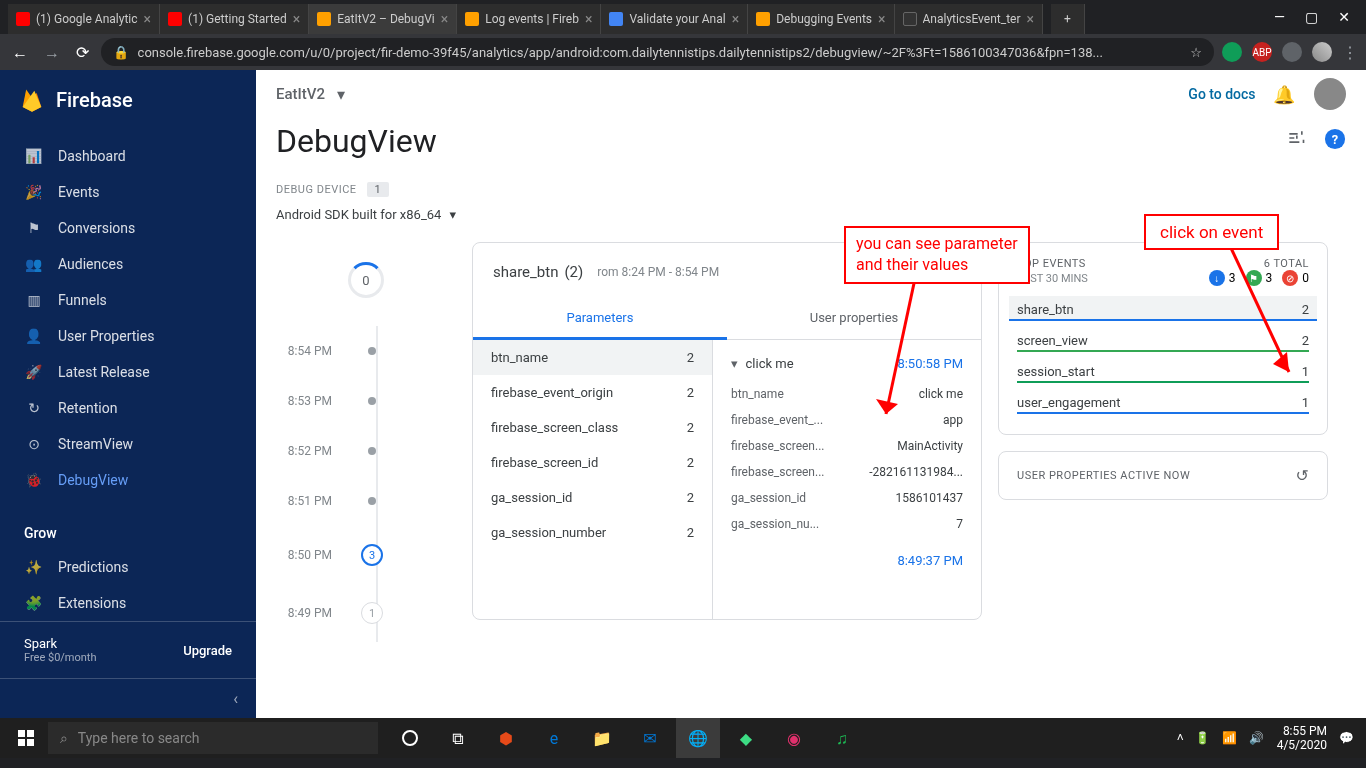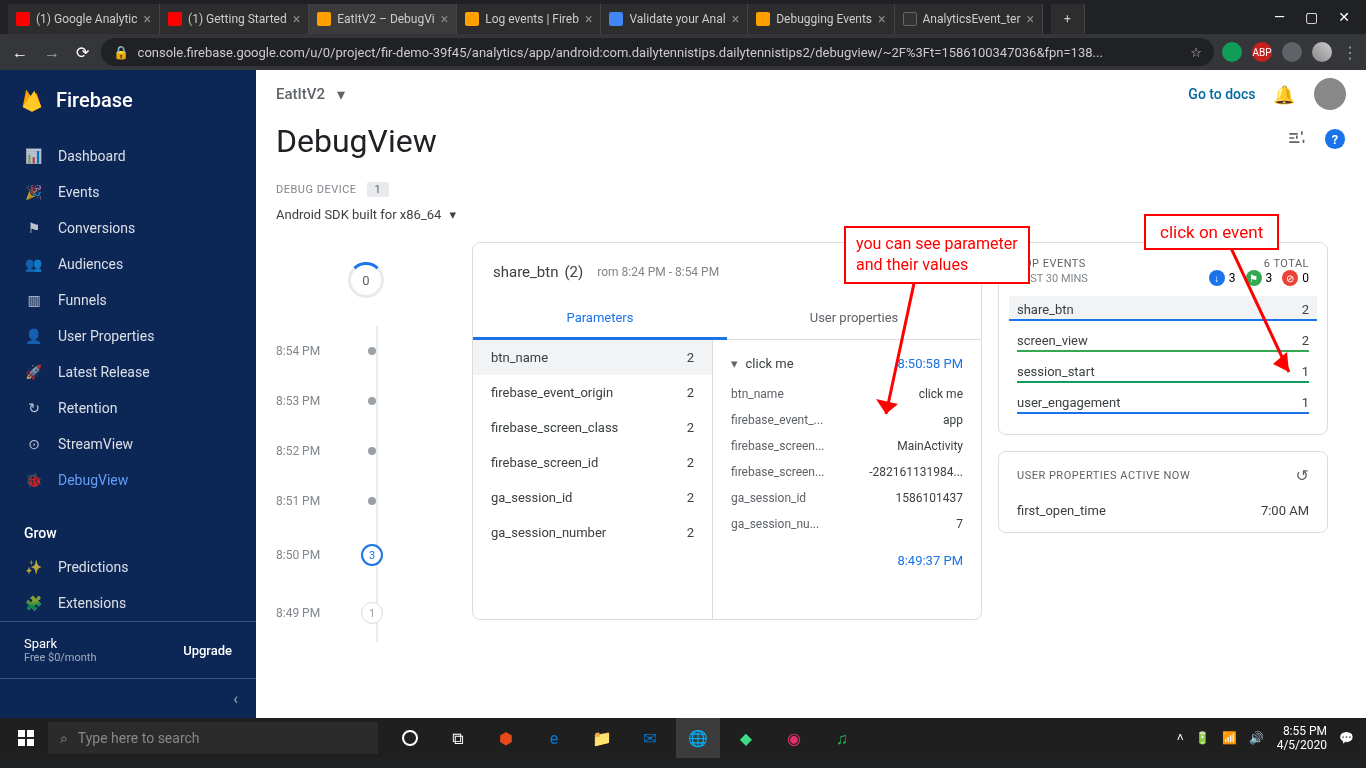--- a/index.html
+++ b/index.html
@@ -61,21 +61,21 @@
 .dd-sel { padding: 10px 0; color: #3c4043; font-size: 13px; display: flex; align-items: flex-start; gap: 8px; }
 
 .content-row { display: flex; gap: 16px; padding: 10px 20px; }
 
 
 .timeline { width: 180px; padding-top: 20px; }
 .tl-header { width: 36px; height: 36px; border: 3px solid #e8eaed; border-top-color:#1a73e8; border-radius: 50%; margin: 0 auto; display: flex; align-items: center; justify-content: center; font-size: 13px; color: #5f6368; }
 .tl-list { margin-top: 28px; position: relative; }
 .tl-line { position: absolute; left: 100px; top: 0; bottom: 0; width: 2px; background: #e8eaed; }
 .tl-row { display: flex; align-items: center; gap: 28px; padding: 18px 0; font-size: 12px; color: #80868b; }
-.tl-time { width: 56px; }
+.tl-time { width: 56px; text-align: right; }
 .tl-dot { width: 8px; height: 8px; background: #9aa0a6; border-radius: 50%; margin-left: 8px; z-index: 1; }
 .tl-dot.sel { width: 22px; height: 22px; background: #fff; border: 2px solid #1a73e8; color: #1a73e8; margin-left: 1px; font-size: 11px; display: flex; align-items: center; justify-content: center; }
 .tl-dot.future { width: 22px; height: 22px; background: #fff; border: 1px solid #dadce0; color: #9aa0a6; margin-left: 1px; font-size: 11px; display: flex; align-items: center; justify-content: center; }
 
 
 .detail-card { width: 510px; border: 1px solid #dadce0; border-radius: 8px; background: #fff; overflow: hidden; height: 378px; }
 .dc-head { display: flex; align-items: center; padding: 18px 20px 4px; }
 .dc-title { font-size: 15px; color: #3c4043; display:flex; align-items:baseline; gap:6px;}
 .dc-title .cnt { color: #3c4043; }
 .dc-sub { font-size: 12px; color: #80868b; margin-left: 14px; }
@@ -465,26 +465,20 @@
                 <span>user_engagement</span>
                 <span>1</span>
               </div>
             </div>
         </div>
         <div class="rcard">
           <div class="up-head">
             <span class="up-title">USER PROPERTIES ACTIVE NOW</span>
             <span style="color:#5f6368">↺</span>
           </div>
-          <div id="up-rows">
-              <div class="up-row">
-                <span>first_open_time</span>
-                <span>7:00 AM</span>
-              </div>
-            </div>
         </div>
       </div>
     </div>
 
     <div class="anno1">
       <div>you can see parameter</div>
       <div>and their values</div>
     </div>
     <div class="anno2">click on event</div>
     <svg class="arrow" style="left:600px;top:204px" width="80" height="160">

